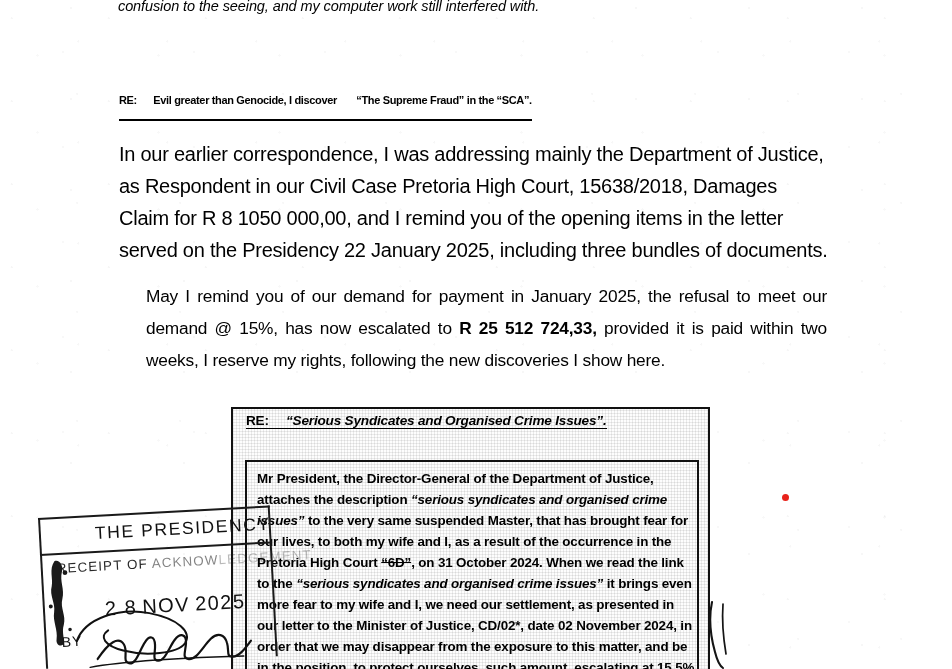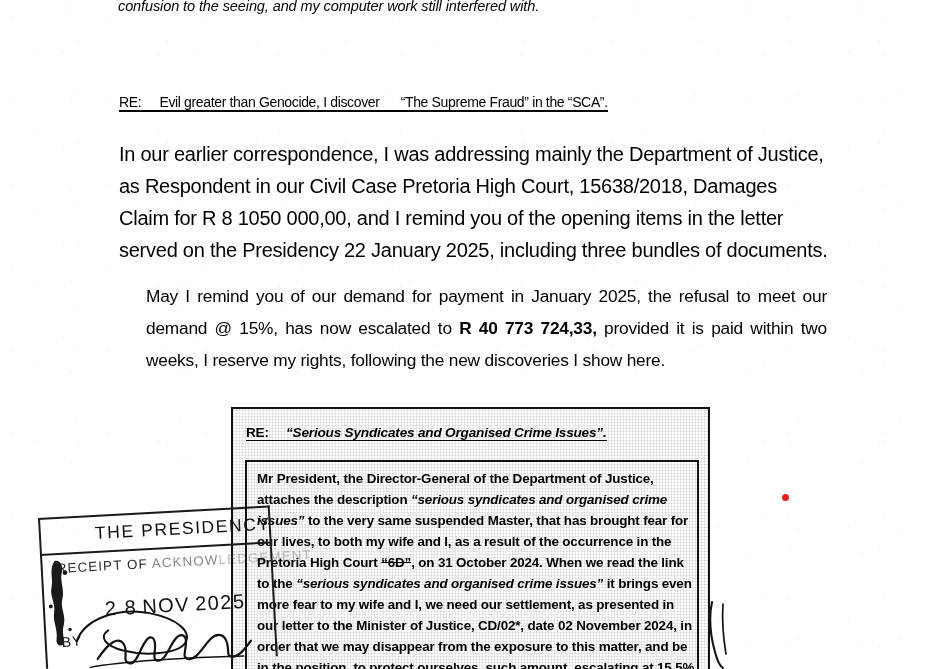--- a/index.html
+++ b/index.html
@@ -55,26 +55,26 @@
     left: 120px; top: 31px;
     font-weight: bold;
     font-size: 20.5px;
     letter-spacing: -0.3px;
     white-space: nowrap;
   }
 
   .subject {
     position: absolute;
     left: 119px; top: 94px;
-    font-weight: normal;
-    font-size: 14px;
+    font-weight: bold;
+    font-size: 11px;
     letter-spacing: -0.35px;
     white-space: nowrap;
     border-bottom: 2px solid #000;
-    padding-bottom: 0;
+    padding-bottom: 13px;
   }
   .subject .gap { display: inline-block; width: 11px; }
   .subject .gap2 { display: inline-block; width: 14px; }
 
   .para1 {
     position: absolute;
     left: 119px; top: 138px;
     width: 712px;
     font-size: 20px;
     line-height: 32px;
@@ -104,21 +104,21 @@
     
     background-color: #fdfdfd;
     background-image:
       repeating-linear-gradient(0deg, rgba(0,0,0,0.075) 0 1px, transparent 1px 3px),
       repeating-linear-gradient(90deg, rgba(0,0,0,0.075) 0 1px, transparent 1px 3px);
     overflow: hidden;
   }
 
   .inset-subject {
     position: absolute;
-    left: 13px; top: 16px;
+    left: 13px; top: 4px;
     font-weight: bold;
     font-size: 13.6px;
     letter-spacing: -0.2px;
     white-space: nowrap;
     border-bottom: 1.6px solid #000;
     padding-bottom: 0px;
   }
   .inset-subject .it { font-style: italic; }
   .inset-subject .gap { display: inline-block; width: 10px; }
 
@@ -246,21 +246,21 @@
     <span>RE:</span>
     <span class="gap"></span>
     <span>Evil greater than Genocide, I discover</span>
     <span class="gap2"></span>
     <span>“The Supreme Fraud” in the “SCA”.</span>
   </div>
 
   <div class="para1">In our earlier correspondence, I was addressing mainly the Department of Justice, as Respondent in our Civil Case Pretoria High Court, 15638/2018, Damages Claim for R 8 1050 000,00, and I remind you of the opening items in the letter served on the Presidency 22 January 2025, including three bundles of documents.</div>
 
   <div class="para2">
-    <span>May I remind you of our demand for payment in January 2025, the refusal to meet our demand @ 15%, has now escalated to </span><b>R 40 773 724,33,</b><span> provided it is paid within two weeks, I reserve my rights, following the new discoveries I show here.</span>
+    <span>May I remind you of our demand for payment in January 2025, the refusal to meet our demand @ 15%, has now escalated to </span><b>R 25 512 724,33,</b><span> provided it is paid within two weeks, I reserve my rights, following the new discoveries I show here.</span>
   </div>
 
   <div class="inset">
 
     <div class="inset-subject">
       <span>RE:</span>
       <span class="gap"></span>
       <span class="it">“Serious Syndicates and Organised Crime Issues”.</span>
     </div>
 

